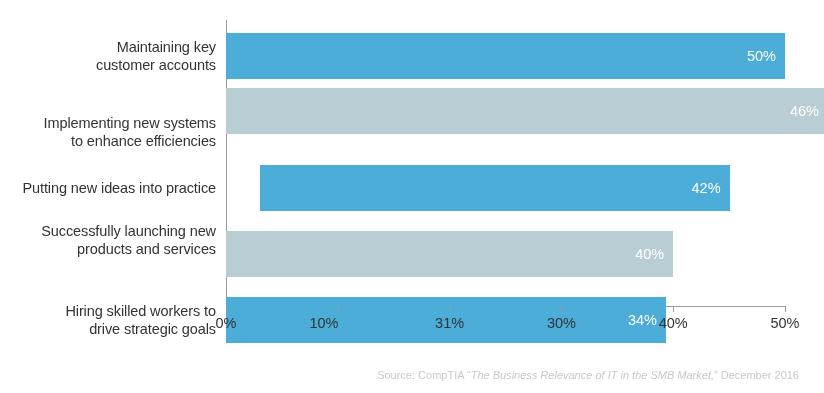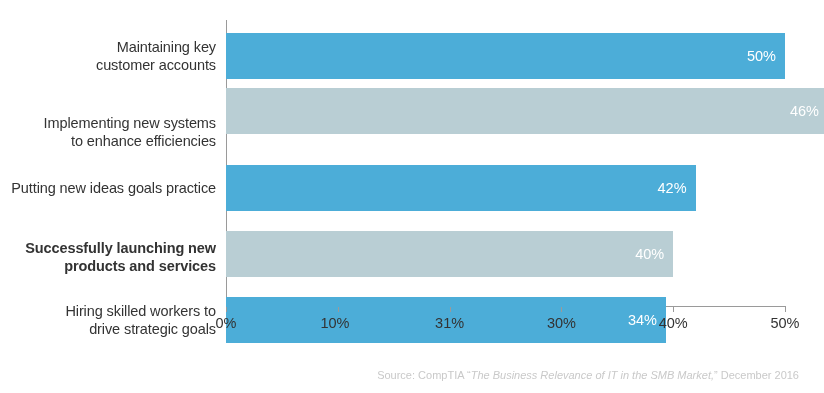--- a/index.html
+++ b/index.html
@@ -119,57 +119,57 @@
 </head>
 <body>
 
 <div id="chart-root">
 
   <div class="cat-labels">
     <div class="cat-label" style="top: 18px;">Maintaining key
 customer accounts</div>
     <div class="cat-label" style="top: 94px;">Implementing new systems
 to enhance efficiencies</div>
-    <div class="cat-label" style="top: 159px;">Putting new ideas goals practice</div>
-    <div class="cat-label" style="top: 219px; font-weight: bold;">Successfully launching new
+    <div class="cat-label" style="top: 159px;">Putting new ideas into practice</div>
+    <div class="cat-label" style="top: 202px;">Successfully launching new
 products and services</div>
     <div class="cat-label" style="top: 282px;">Hiring skilled workers to
 drive strategic goals</div>
   </div>
 
   <div class="axis-y-line"></div>
   <div class="axis-x-line"></div>
 
   <div class="plot">
     <div class="bar" style="top: 13px; width: 559px; background: rgb(76, 173, 216);">
       <span class="bar-value">50%</span>
     </div>
     <div class="bar" style="top: 68px; width: 602px; background: rgb(185, 206, 212);">
       <span class="bar-value">46%</span>
     </div>
-    <div class="bar" style="top: 145px; width: 469.56px; background: rgb(76, 173, 216);">
+    <div class="bar" style="top: 145px; width: 469.56px; background: rgb(76, 173, 216); margin-left: 34px;">
       <span class="bar-value">42%</span>
     </div>
     <div class="bar" style="top: 211px; width: 447.2px; background: rgb(185, 206, 212);">
       <span class="bar-value">40%</span>
     </div>
     <div class="bar" style="top: 277px; width: 440px; background: rgb(76, 173, 216); text-align: right;">
       <span class="bar-value">34%</span>
     </div>
   </div>
 
   <div>
     <div class="tick" style="left: 226px;"></div>
     <div class="tick" style="left: 337.8px;"></div>
     <div class="tick" style="left: 449.6px;"></div>
     <div class="tick" style="left: 561.4px;"></div>
     <div class="tick" style="left: 673.2px;"></div>
     <div class="tick" style="left: 785px;"></div>
     <div class="tick-label" style="left: 226px;">0%</div>
-    <div class="tick-label" style="left: 335px;">10%</div>
+    <div class="tick-label" style="left: 324px;">10%</div>
     <div class="tick-label" style="left: 449.6px;">31%</div>
     <div class="tick-label" style="left: 561.4px;">30%</div>
     <div class="tick-label" style="left: 673.2px;">40%</div>
     <div class="tick-label" style="left: 785px;">50%</div>
   </div>
 
   <div class="source-note"><span>Source: CompTIA “</span><span class="italic">The Business Relevance of IT in the SMB Market,</span><span>” December 2016</span></div>
 
 </div>
 

